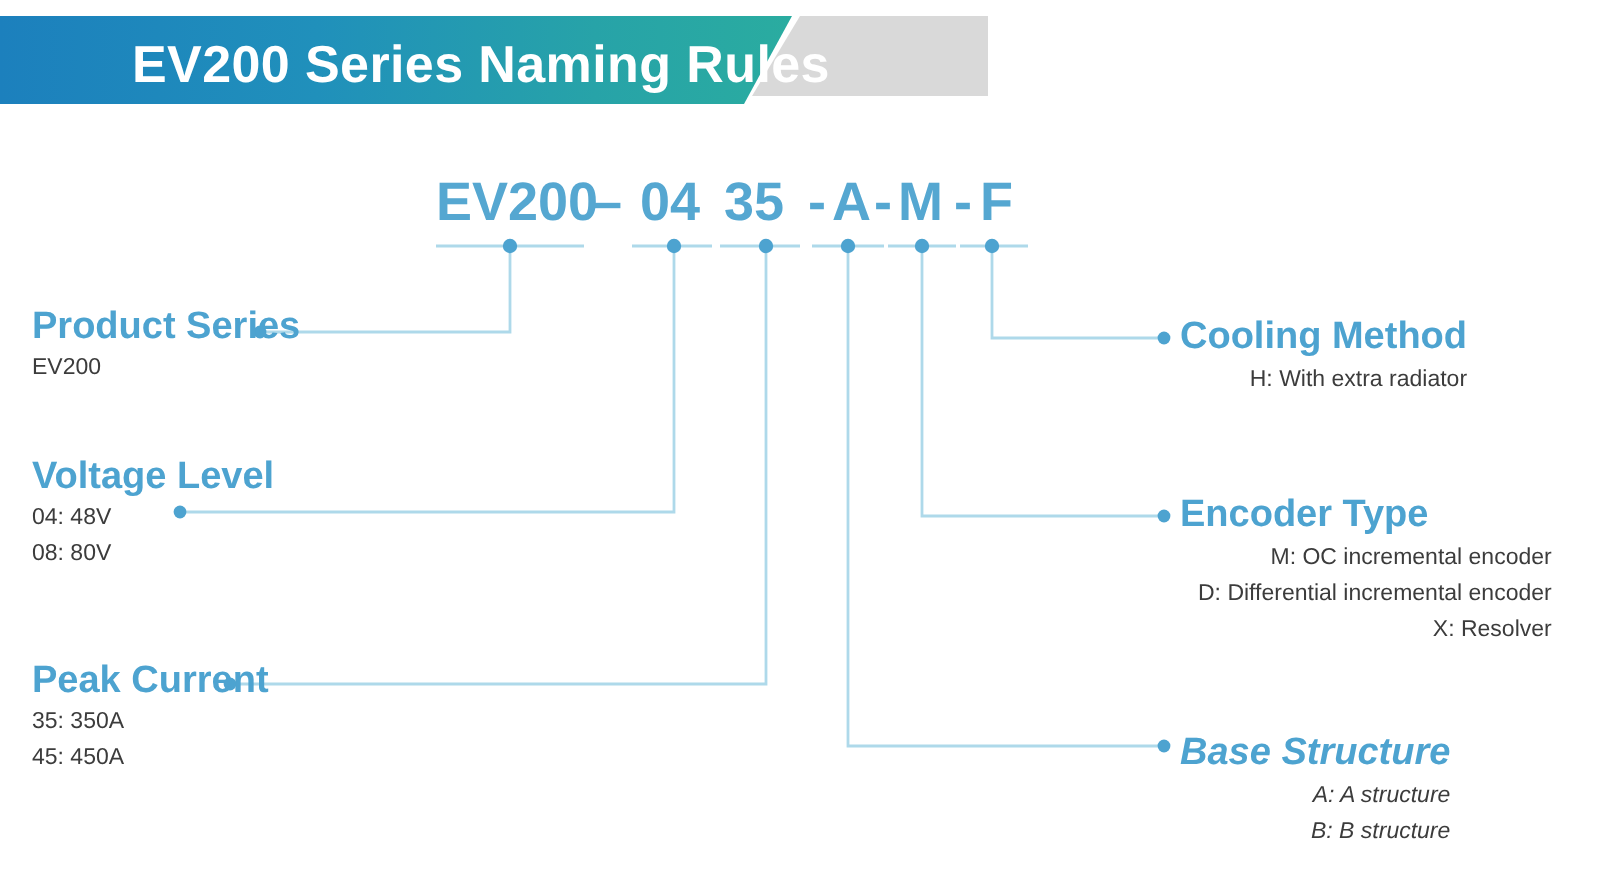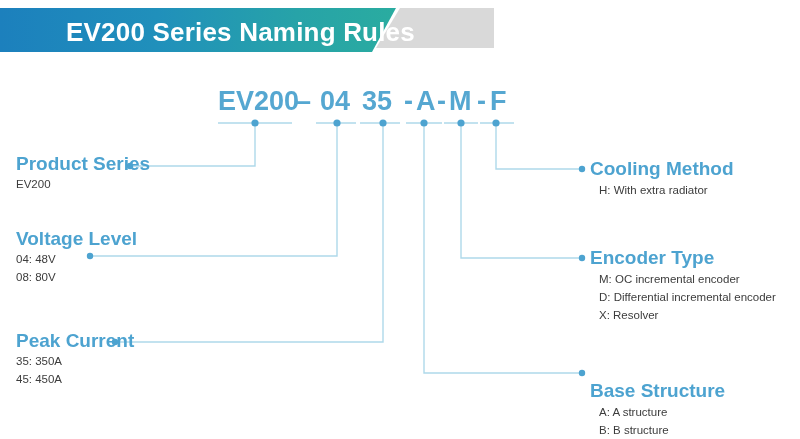--- a/index.html
+++ b/index.html
@@ -52,21 +52,21 @@
   .lbl-title {
     font-size: 19px; font-weight: bold; color: #4da3d0;
     white-space: nowrap; line-height: 17px;
   }
   .lbl-item {
     font-size: 11.5px; color: #3c3c3c;
     white-space: nowrap; line-height: 18px;
   }
   .lbl-left .lbl-title { margin-bottom: 3px; }
   .lbl-right .lbl-title { margin-bottom: 4px; }
-  .lbl-right .lbl-item { padding-left: 9px; }
+  .lbl-right .lbl-item { padding-left: 9px; text-align: right; }
 </style>
 </head>
 <body>
 
 <div id="root">
 
   <div class="banner-wrap">
     <div class="banner-accent"></div>
     <div class="banner-main"></div>
     <div class="banner-title">EV200 Series Naming Rules</div>
@@ -147,19 +147,19 @@
     <div class="lbl-item">H: With extra radiator</div>
   </div>
 
   <div class="lbl lbl-right" style="left:590px; top:249px;">
     <div class="lbl-title">Encoder Type</div>
     <div class="lbl-item">M: OC incremental encoder</div>
     <div class="lbl-item">D: Differential incremental encoder</div>
     <div class="lbl-item">X: Resolver</div>
   </div>
 
-  <div class="lbl lbl-right" style="left:590px; top:382px;">
+  <div class="lbl lbl-right" style="left:590px; top:368px;font-style:italic;">
     <div class="lbl-title">Base Structure</div>
     <div class="lbl-item">A: A structure</div>
     <div class="lbl-item">B: B structure</div>
   </div>
 
 </div>
 
 </body></html>

